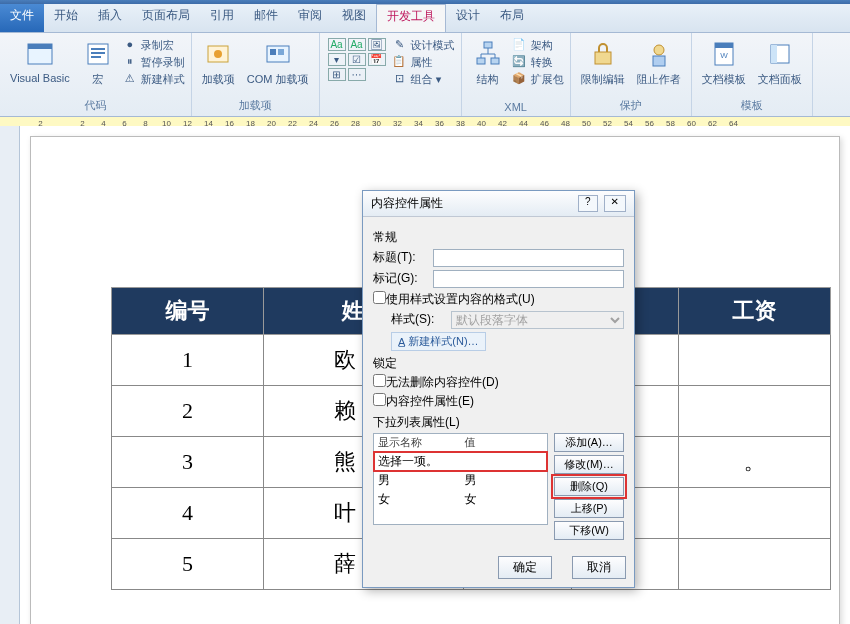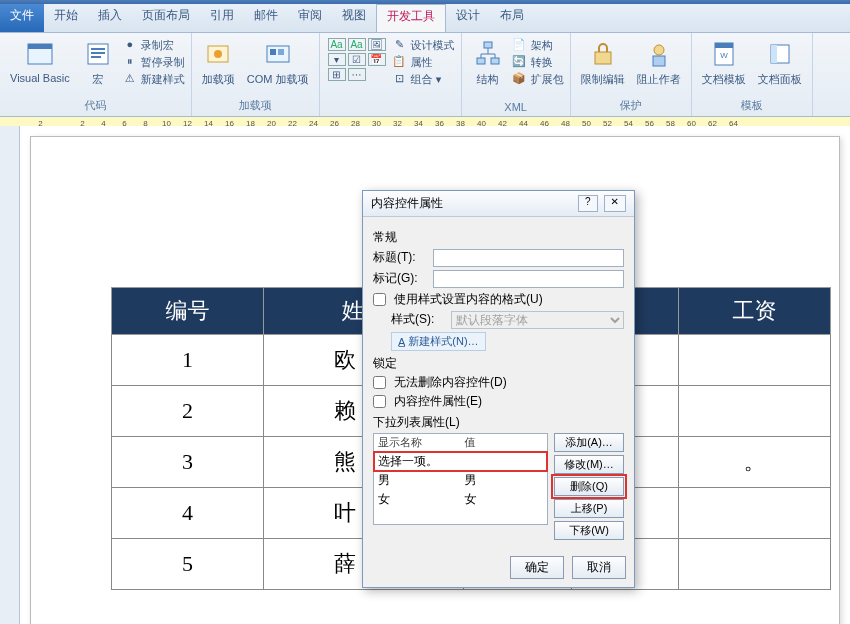--- a/index.html
+++ b/index.html
@@ -17,21 +17,21 @@
 .ribbon-btn-sm{display:flex;flex-direction:column;gap:1px;align-items:flex-start}
 .icon-box{width:32px;height:32px;display:flex;align-items:center;justify-content:center}
 .icon-sm{width:16px;height:16px;display:inline-block;vertical-align:middle}
 .ruler{height:16px;background:#fef9c3;border-bottom:1px solid #b5c5d8;font-size:8px;color:#555;position:relative;overflow:hidden}
 .ruler-nums{position:absolute;left:30px;top:2px;white-space:nowrap;letter-spacing:0}
 .ruler-nums span{display:inline-block;width:21px;text-align:center}
 .doc-area{position:absolute;top:126px;left:0;right:0;bottom:0;background:#fff}
 .side-ruler{position:absolute;left:0;top:0;width:20px;height:100%;background:#e8eef5;border-right:1px solid #b5c5d8}
 .page{position:absolute;left:30px;top:10px;width:810px;height:600px;background:#fff;border:1px solid #bbb;box-shadow:2px 2px 6px rgba(0,0,0,.15);padding:20px 80px}
 .doc-table{border-collapse:collapse;width:720px;margin-top:130px}
-.doc-table th{background:#1f3a5f;color:#fff;font-size:22px;font-weight:normal;padding:8px;border:1px solid #999}
+.doc-table th{background:#1f3a5f;color:#fff;font-size:22px;font-weight:bold;padding:8px;border:1px solid #999}
 .doc-table td{border:1px solid #888;padding:10px;font-size:22px;text-align:center;font-family:"SimSun"}
 .dialog{position:absolute;left:362px;top:190px;width:273px;background:#f0f0f0;border:1px solid #7a9ac0;box-shadow:3px 3px 10px rgba(0,0,0,.3);font-size:12px}
 .dialog-title{background:linear-gradient(#fdfdfe,#e4ecf4);padding:4px 8px;display:flex;justify-content:space-between;border-bottom:1px solid #c0c8d4}
 .dialog-title-btns{display:flex;gap:6px}
 .dialog-title-btns span{border:1px solid #a0b0c8;padding:0 6px;font-size:10px;background:#f4f8fc;cursor:pointer}
 .dialog-body{padding:8px 10px}
 .field{display:flex;align-items:flex-start;gap:6px;margin:3px 0}
 .field label{width:54px}
 .field input[type=text]{flex:1;border:1px solid #a0b0c0;height:18px;padding:0 2px;font-size:12px}
 .field select{flex:1;border:1px solid #a0b0c0;height:18px;font-size:12px}
@@ -39,23 +39,23 @@
 .section-label{margin:4px 0 2px}
 .listbox{border:1px solid #a0b0c0;height:92px;background:#fff;font-size:12px;position:relative}
 .listbox .hdr{display:flex;border-bottom:1px solid #ccc;font-size:11px;color:#444}
 .listbox .hdr span{flex:1;padding:1px 4px}
 .listbox .row{display:flex}
 .listbox .row span{flex:1;padding:1px 4px}
 .listbox .row.sel{background:#fff;outline:2px solid #d33;outline-offset:-1px}
 .side-btns{display:flex;flex-direction:column;gap:3px;width:70px}
 .side-btns button{font-size:11px;padding:1px 0;border:1px solid #8a9ab0;background:linear-gradient(#fdfdfe,#e4ecf4);cursor:pointer}
 .side-btns button.hl{outline:2px solid #d33;outline-offset:1px}
-.dialog-footer{display:flex;justify-content:flex-end;gap:8px;padding:8px}
+.dialog-footer{display:flex;justify-content:flex-end;gap:20px;padding:8px}
 .dialog-footer button{font-size:12px;padding:2px 14px;border:1px solid #8a9ab0;background:linear-gradient(#fdfdfe,#e4ecf4);cursor:pointer}
-.chk{display:flex;align-items:center;gap:8px;margin:2px 0}
+.chk{display:flex;align-items:flex-start;gap:0;margin:2px 0}
 .chk input{margin:0}
 </style>
 </head>
 <body>
 
 <div class="titlebar"></div>
 
 <div class="menubar">
   <div class="tab file">文件</div>
   <div class="tab">开始</div>

